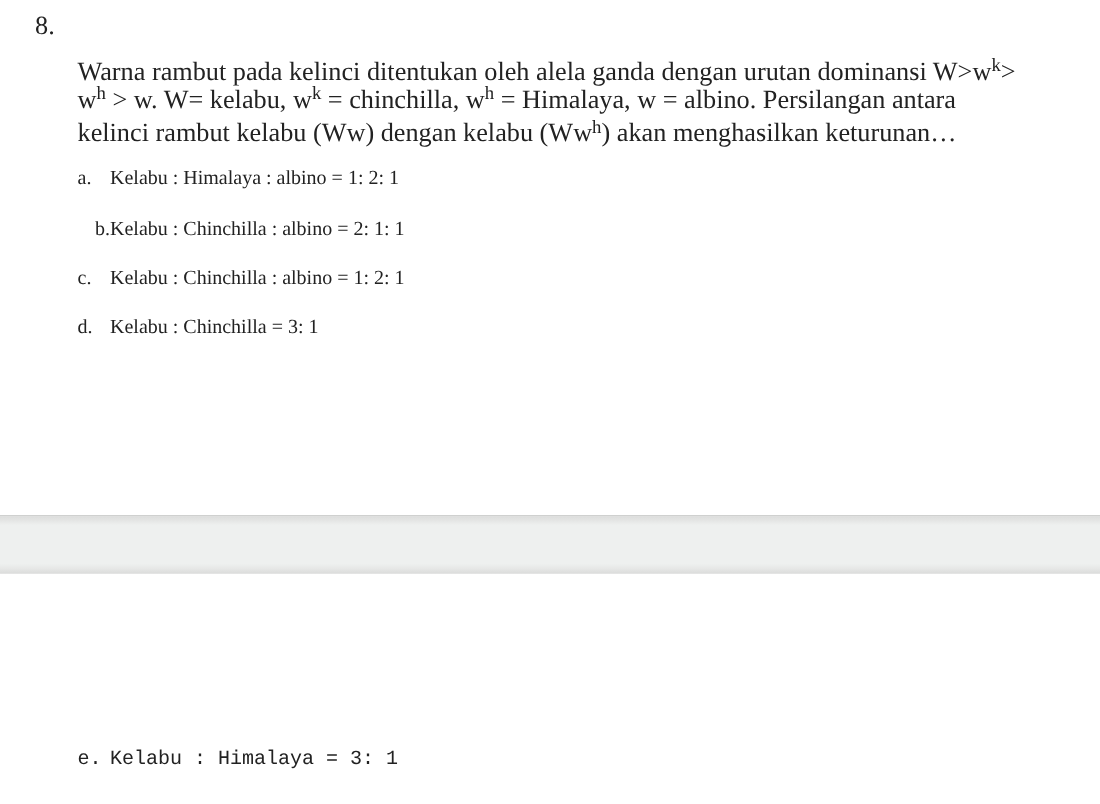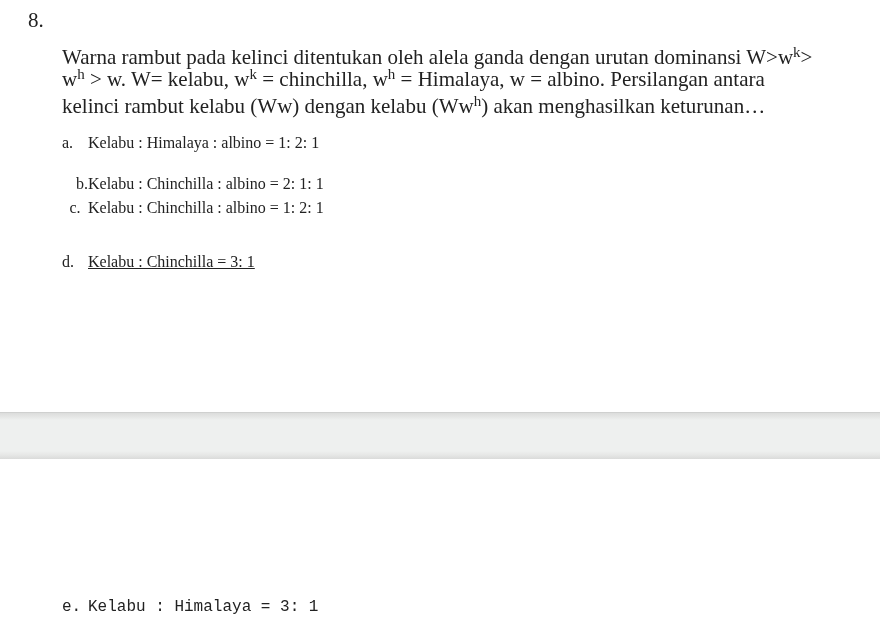--- a/index.html
+++ b/index.html
@@ -8,21 +8,21 @@
       font-family: "Liberation Serif", serif; color: #222222;
     }
     .q-num { position: absolute; left: 28px; top: 6px; font-size: 21px; line-height: 28px; }
     .q-line { position: absolute; left: 62px; font-size: 21px; line-height: 28px; white-space: nowrap; }
     .l1 { top: 2px; margin-top: 41px; }
     .l2 { top: 65px; width: 796px; display: flex; justify-content: flex-start; }
     .l3 { top: 92px; text-align: right; }
     sup { font-size: 15px; vertical-align: 7px; line-height: 0; }
     .opt { position: absolute; left: 62px; font-size: 16px; line-height: 26px; white-space: nowrap; }
     .opt .letter { display: inline-block; width: 26px; }
-    .oa { top: 130px; } .ob { top: 171px; text-align: right; } .oc { top: 195px; text-align: center; } .od { top: 249px; text-decoration: underline; } .oe { top: 594px; font-family: Liberation Mono, monospace; }
+    .oa { top: 130px; } .ob { top: 171px; text-align: right; } .oc { top: 210px; } .od { top: 249px; } .oe { top: 594px; font-family: Liberation Mono, monospace; }
     .band {
       position: absolute; left: 0; top: 412px; width: 880px; height: 46px;
       background: linear-gradient(#dcdddc 0px, #e3e4e3 3px, #eef0ef 7px, #eef0ef 38px, #e6e7e6 42px, #dadbda 46px);
       border-top: 1px solid #cfd0cf;
     }
   </style>
 </head>
 <body>
 
 <div class="q-num">8.</div>

